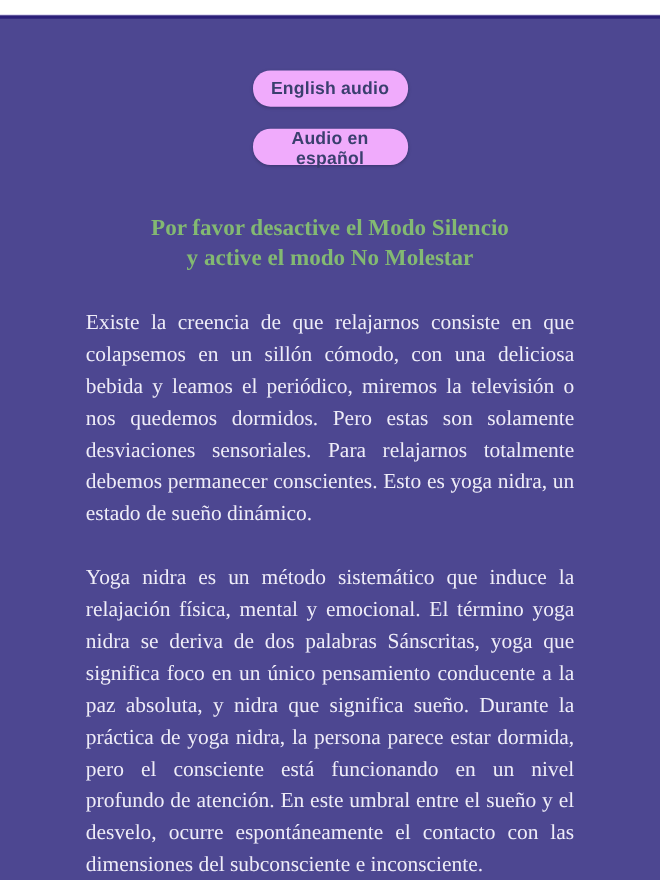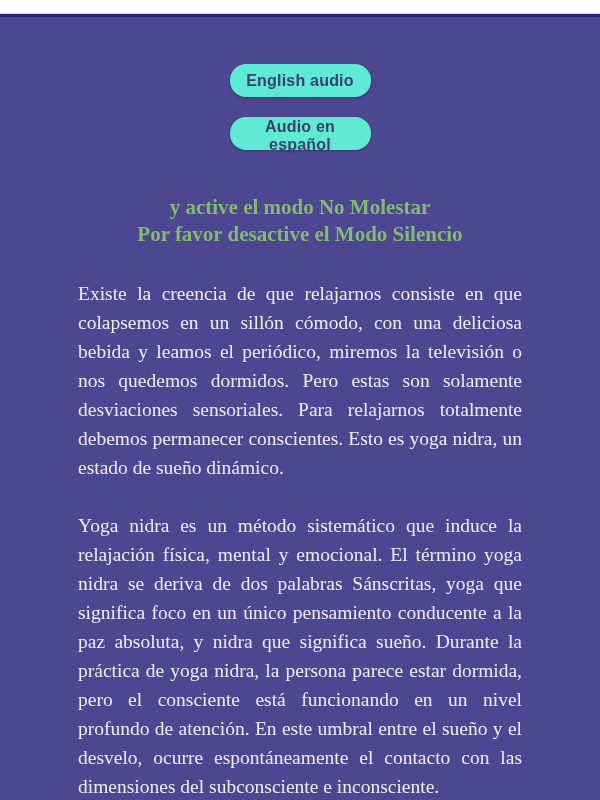--- a/index.html
+++ b/index.html
@@ -20,21 +20,21 @@
   }
   .top-divider {
     height: 3px;
     background: #2C2079;
   }
   .audio-button {
     display: block;
     margin: 0 auto;
     width: 141px;
     height: 33px;
-    background: #5eead4;
+    background: #f0abfc;
     color: #3A3F6E;
     border: none;
     border-radius: 16px;
     font-family: "Liberation Sans", sans-serif;
     font-size: 16px;
     font-weight: bold;
     letter-spacing: 0.2px;
     cursor: pointer;
     box-shadow: 0 1px 3px rgba(0,0,0,0.25);
   }
@@ -67,21 +67,21 @@
 <body>
 
 <div class="top-white-bar"></div>
 <div class="top-divider"></div>
 
 <button class="audio-button btn-english">English audio</button>
 
 <button class="audio-button btn-spanish">Audio en español</button>
 
 <div class="notice">
+  <span class="notice-line">Por favor desactive el Modo Silencio</span>
   <span class="notice-line">y active el modo No Molestar</span>
-  <span class="notice-line">Por favor desactive el Modo Silencio</span>
 </div>
 
 <div class="article-body">
   <p>Existe la creencia de que relajarnos consiste en que colapsemos en un sillón cómodo, con una deliciosa bebida y leamos el periódico, miremos la televisión o nos quedemos dormidos. Pero estas son solamente desviaciones sensoriales. Para relajarnos totalmente debemos permanecer conscientes. Esto es yoga nidra, un estado de sueño dinámico.</p>
   <p>Yoga nidra es un método sistemático que induce la relajación física, mental y emocional. El término yoga nidra se deriva de dos palabras Sánscritas, yoga que significa foco en un único pensamiento conducente a la paz absoluta, y nidra que significa sueño. Durante la práctica de yoga nidra, la persona parece estar dormida, pero el consciente está funcionando en un nivel profundo de atención. En este umbral entre el sueño y el desvelo, ocurre espontáneamente el contacto con las dimensiones del subconsciente e inconsciente.</p>
 
 </div>
 
 </body></html>

